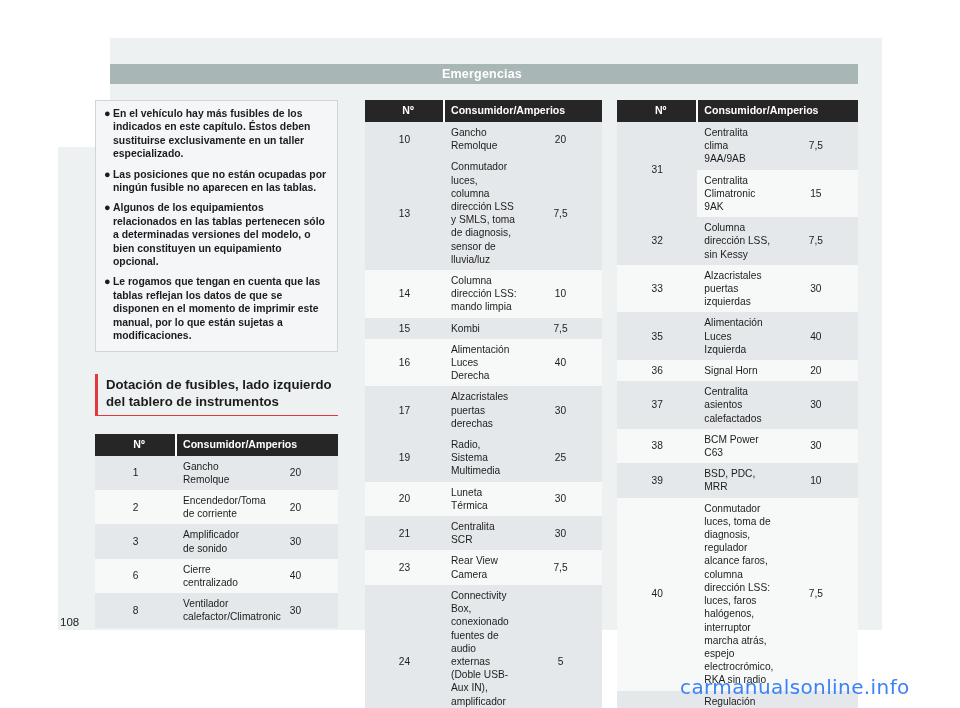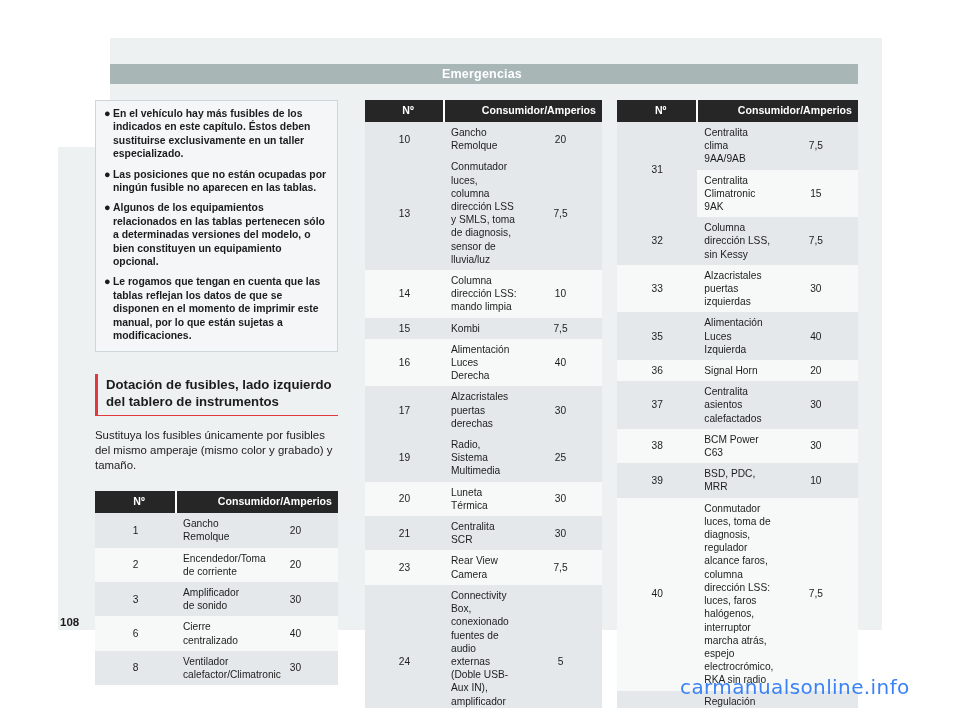--- a/index.html
+++ b/index.html
@@ -132,21 +132,21 @@
   .fuse-table {
     border-collapse: collapse;
     width: 100%;
     table-layout: fixed;
   }
   .fuse-table th {
     background: #262626;
     color: #ffffff;
     font-size: 10.6px;
     font-weight: bold;
-    text-align: right;
+    text-align: left;
     padding: 4px 6px 5px 6px;
     line-height: 13px;
   }
   .fuse-table th.th-num {
     text-align: center;
     padding-left: 10px;
     padding-right: 2px;
     border-right: 2px solid #ffffff;
   }
   .fuse-table td {
@@ -171,21 +171,21 @@
   .fuse-table tr.zebra td { background: #e4e8ea; }
   .fuse-table tr.plain td { background: #f7f9f9; }
   #table-left  { margin-top: 18px; }
 
   
   #folio {
     position: absolute;
     left: 60px;
     top: 616px;
     font-size: 11.5px;
-    font-weight: bold;
+    font-weight: normal;
     color: #1c1c1c;
   }
 
   
   #watermark {
     position: absolute;
     left: 680px;
     top: 675px;
     font-size: 20px;
     color: #3b82f6;
@@ -220,21 +220,20 @@
     <div class="note-item">
       <span class="note-bullet">●</span>
       <span class="note-text">Le rogamos que tengan en cuenta que las tablas reflejan los datos de que se disponen en el momento de imprimir este manual, por lo que están sujetas a modificaciones.</span>
     </div>
   </div>
 
   <div id="section-block">
     <div id="section-heading">Dotación de fusibles, lado izquierdo del tablero de instrumentos</div>
 
 
-    <div id="body-par">Sustituya los fusibles únicamente por fusibles del mismo amperaje (mismo color y grabado) y tamaño.</div>
   </div>
 
   <table class="fuse-table" id="table-left">
     <thead>
       <tr>
         <th class="th-num">Nº</th>
         <th colspan="2">Consumidor/Amperios</th>
       </tr>
     </thead>
     <tbody>

